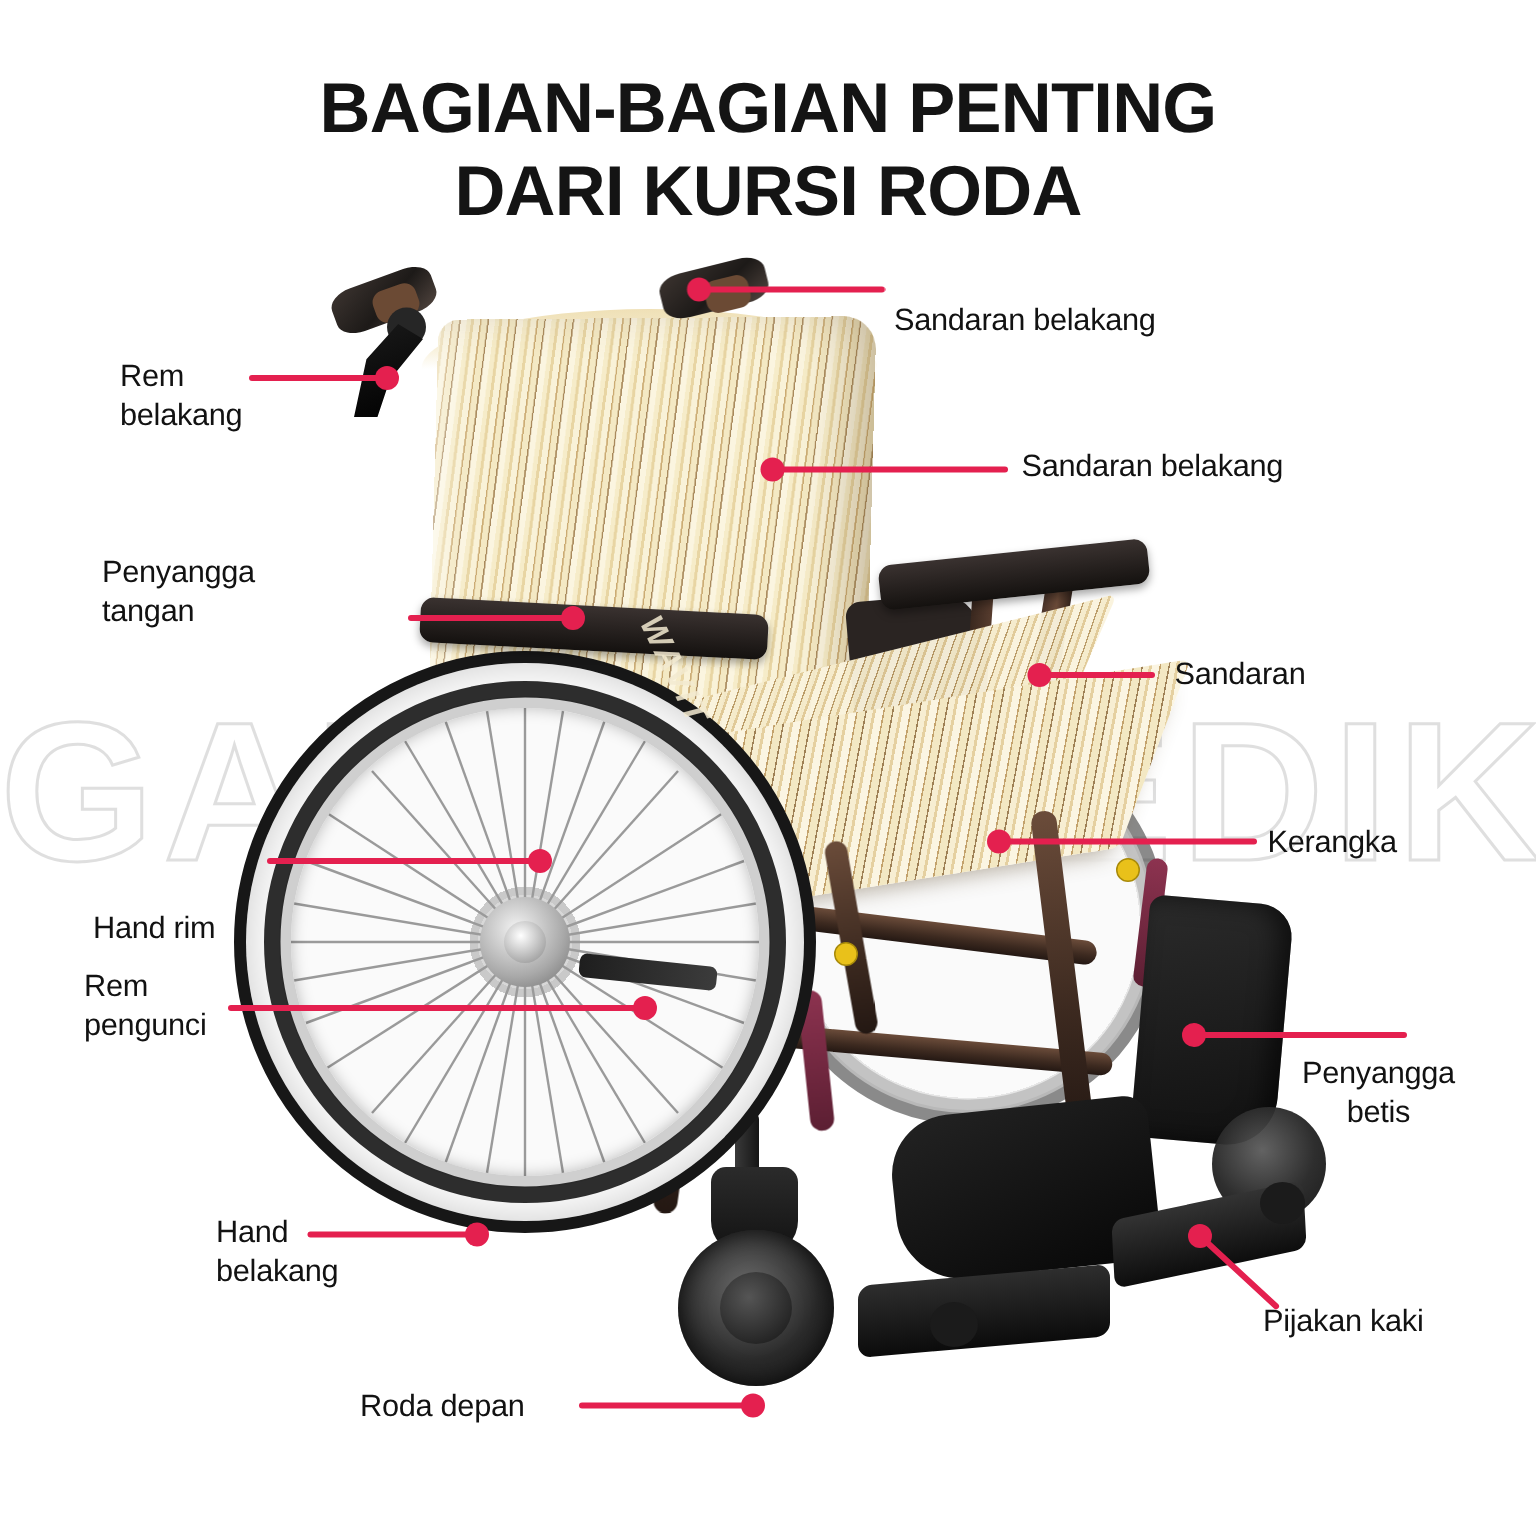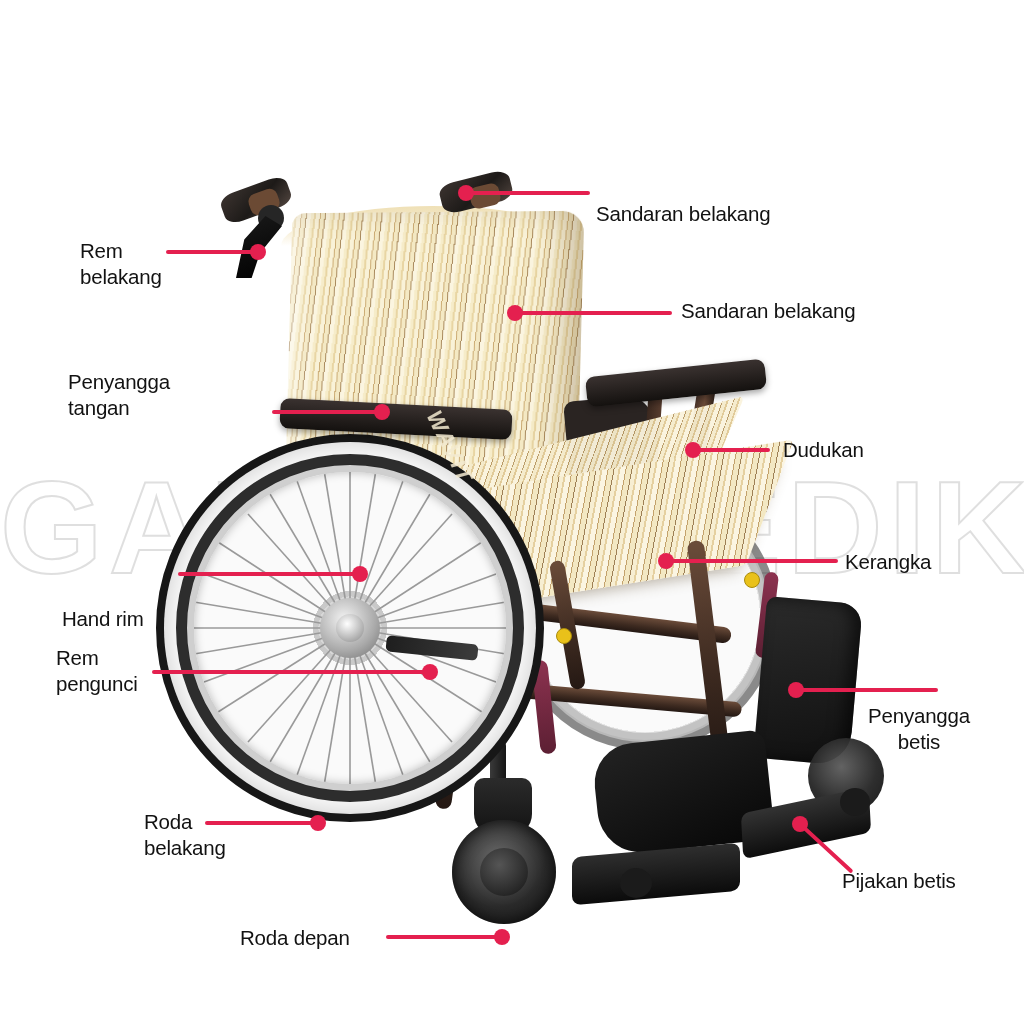--- a/index.html
+++ b/index.html
@@ -184,20 +184,24 @@
   .lbl{position:absolute;color:#121212;font-size:20.5px;line-height:1.28;
        font-weight:400;white-space:pre-line;letter-spacing:-0.2px;}
   .lbl.right{text-align:left;}
   .lbl.left{text-align:left;}
 </style>
 </head>
 <body>
 
 <div id="stage">
 
+  <div id="title">
+    <span>BAGIAN-BAGIAN PENTING</span>
+    <span class="l2">DARI KURSI RODA</span>
+  </div>
 
   <div id="watermark">GALERI MEDIKA</div>
 
   <div id="art">
 
     <div class="pc" id="wheel-far-tire"></div>
     <div class="pc" id="wheel-far"></div>
 
     <div class="pc" id="backrest-curve"></div>
     <div class="pc" id="backrest"></div>
@@ -305,40 +309,40 @@
 belakang</div>
       <div class="lead diag" style="left: 515px; top: 311px; width: 157px; transform: rotate(0deg);"></div>
       <div class="dot" style="left: 507px; top: 305px;"></div>
       <div class="lbl right" style="left: 681px; top: 298px;">Sandaran belakang</div>
       <div class="lead diag" style="left: 382px; top: 410px; width: 110px; transform: rotate(180deg);"></div>
       <div class="dot" style="left: 374px; top: 404px;"></div>
       <div class="lbl left" style="left: 68px; top: 369px;">Penyangga
 tangan</div>
       <div class="lead diag" style="left: 693px; top: 448px; width: 77px; transform: rotate(0deg);"></div>
       <div class="dot" style="left: 685px; top: 442px;"></div>
-      <div class="lbl right" style="left: 783px; top: 437px;">Dudukan</div>
+      <div class="lbl right" style="left: 783px; top: 437px;">Sandaran</div>
       <div class="lead diag" style="left: 666px; top: 559px; width: 172px; transform: rotate(0deg);"></div>
       <div class="dot" style="left: 658px; top: 553px;"></div>
       <div class="lbl right" style="left: 845px; top: 549px;">Kerangka</div>
       <div class="lead diag" style="left: 360px; top: 572px; width: 182px; transform: rotate(180deg);"></div>
       <div class="dot" style="left: 352px; top: 566px;"></div>
       <div class="lbl left" style="left: 62px; top: 562px; margin-top: 44px;">Hand rim</div>
       <div class="lead diag" style="left: 430px; top: 670px; width: 278px; transform: rotate(180deg);"></div>
       <div class="dot" style="left: 422px; top: 664px;"></div>
       <div class="lbl left" style="left: 56px; top: 645px;">Rem
 pengunci</div>
       <div class="lead diag" style="left: 796px; top: 688px; width: 142px; transform: rotate(0deg);"></div>
       <div class="dot" style="left: 788px; top: 682px;"></div>
       <div class="lbl right" style="left: 868px; top: 703px; text-align: center;">Penyangga
 betis</div>
       <div class="lead diag" style="left: 318px; top: 821px; width: 113px; transform: rotate(180deg);"></div>
       <div class="dot" style="left: 310px; top: 815px;"></div>
-      <div class="lbl left" style="left: 144px; top: 809px;">Roda
+      <div class="lbl left" style="left: 144px; top: 809px;">Hand
 belakang</div>
       <div class="lead diag" style="left: 800px; top: 822px; width: 70.7672px; transform: rotate(42.7094deg);"></div>
       <div class="dot" style="left: 792px; top: 816px;"></div>
-      <div class="lbl right" style="left: 842px; top: 868px;">Pijakan betis</div>
+      <div class="lbl right" style="left: 842px; top: 868px;">Pijakan kaki</div>
       <div class="lead diag" style="left: 502px; top: 935px; width: 116px; transform: rotate(180deg);"></div>
       <div class="dot" style="left: 494px; top: 929px;"></div>
       <div class="lbl left" style="left: 240px; top: 925px;">Roda depan</div>
     </div>
 
 </div>
 
 </body></html>

